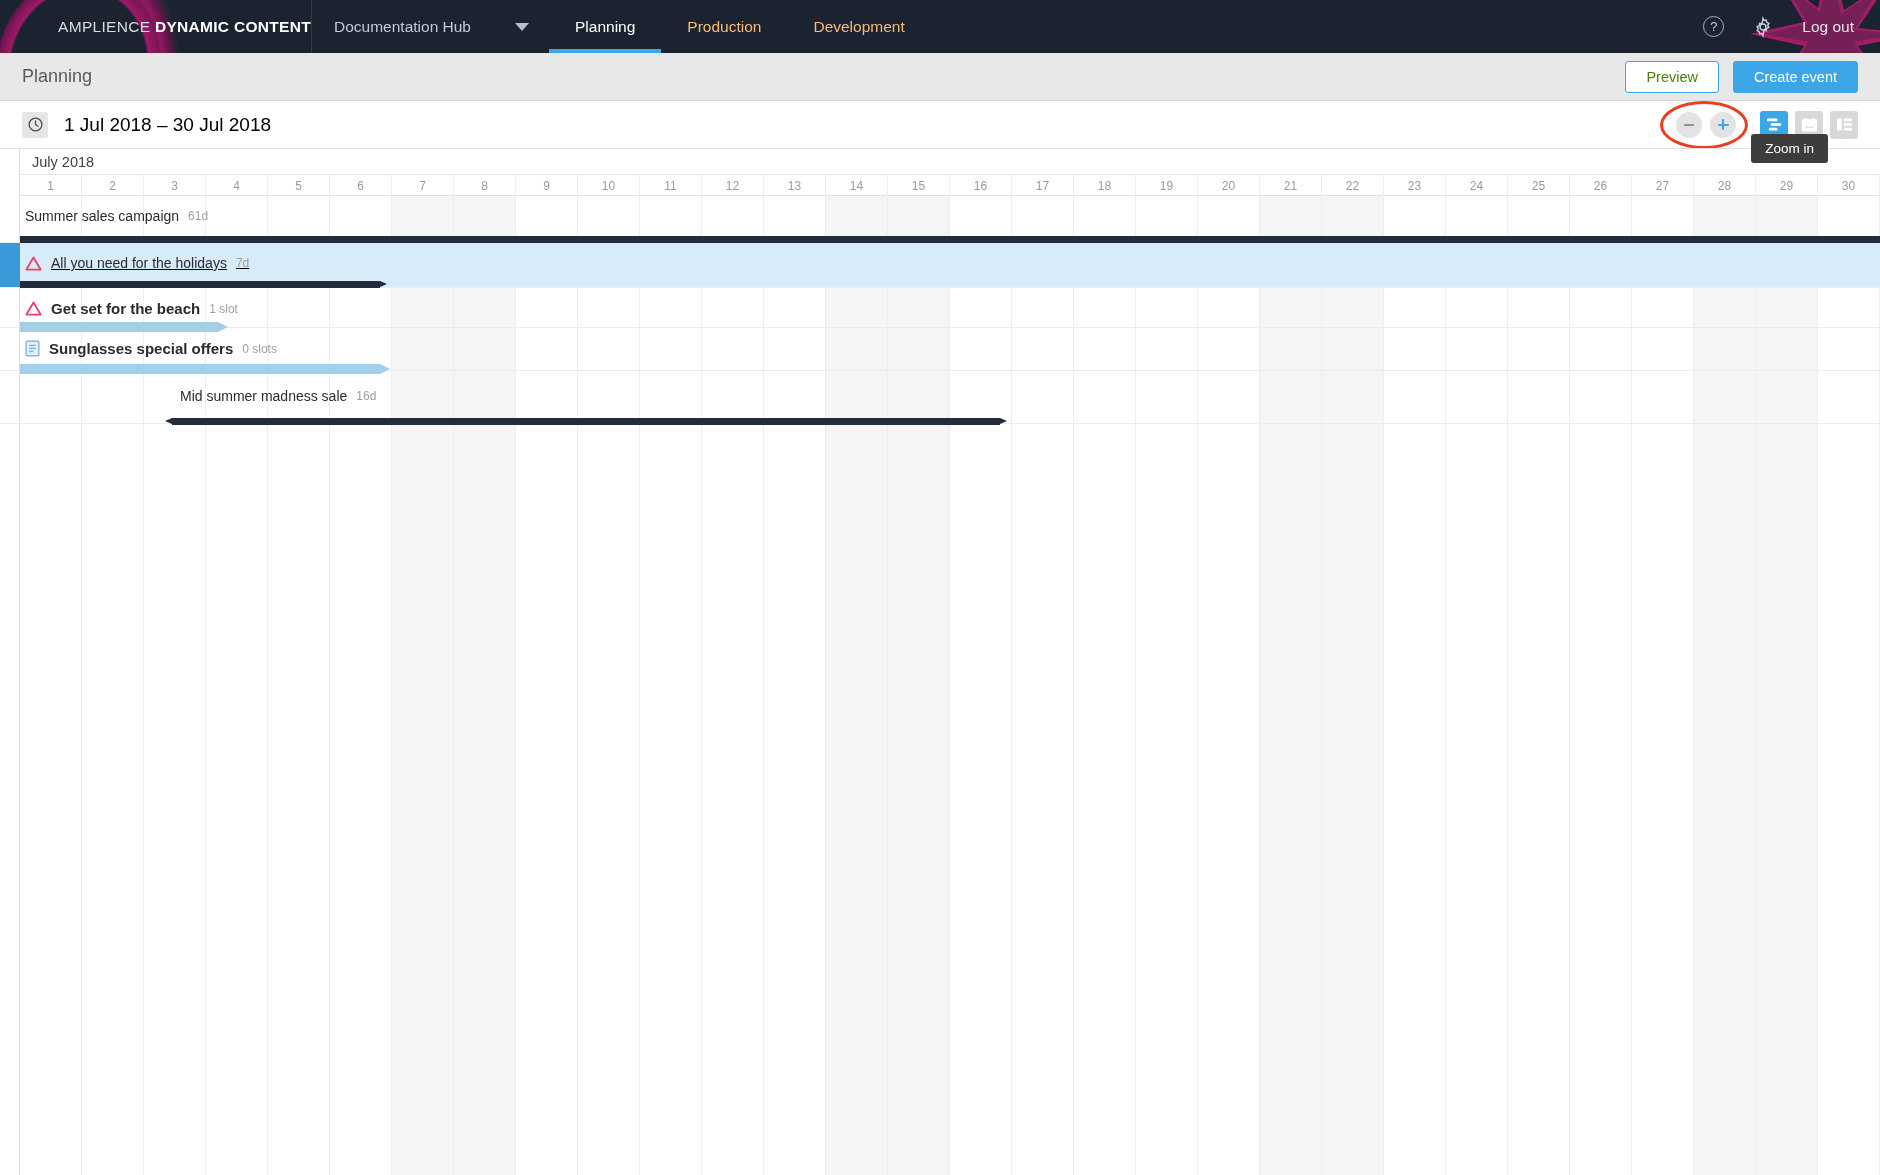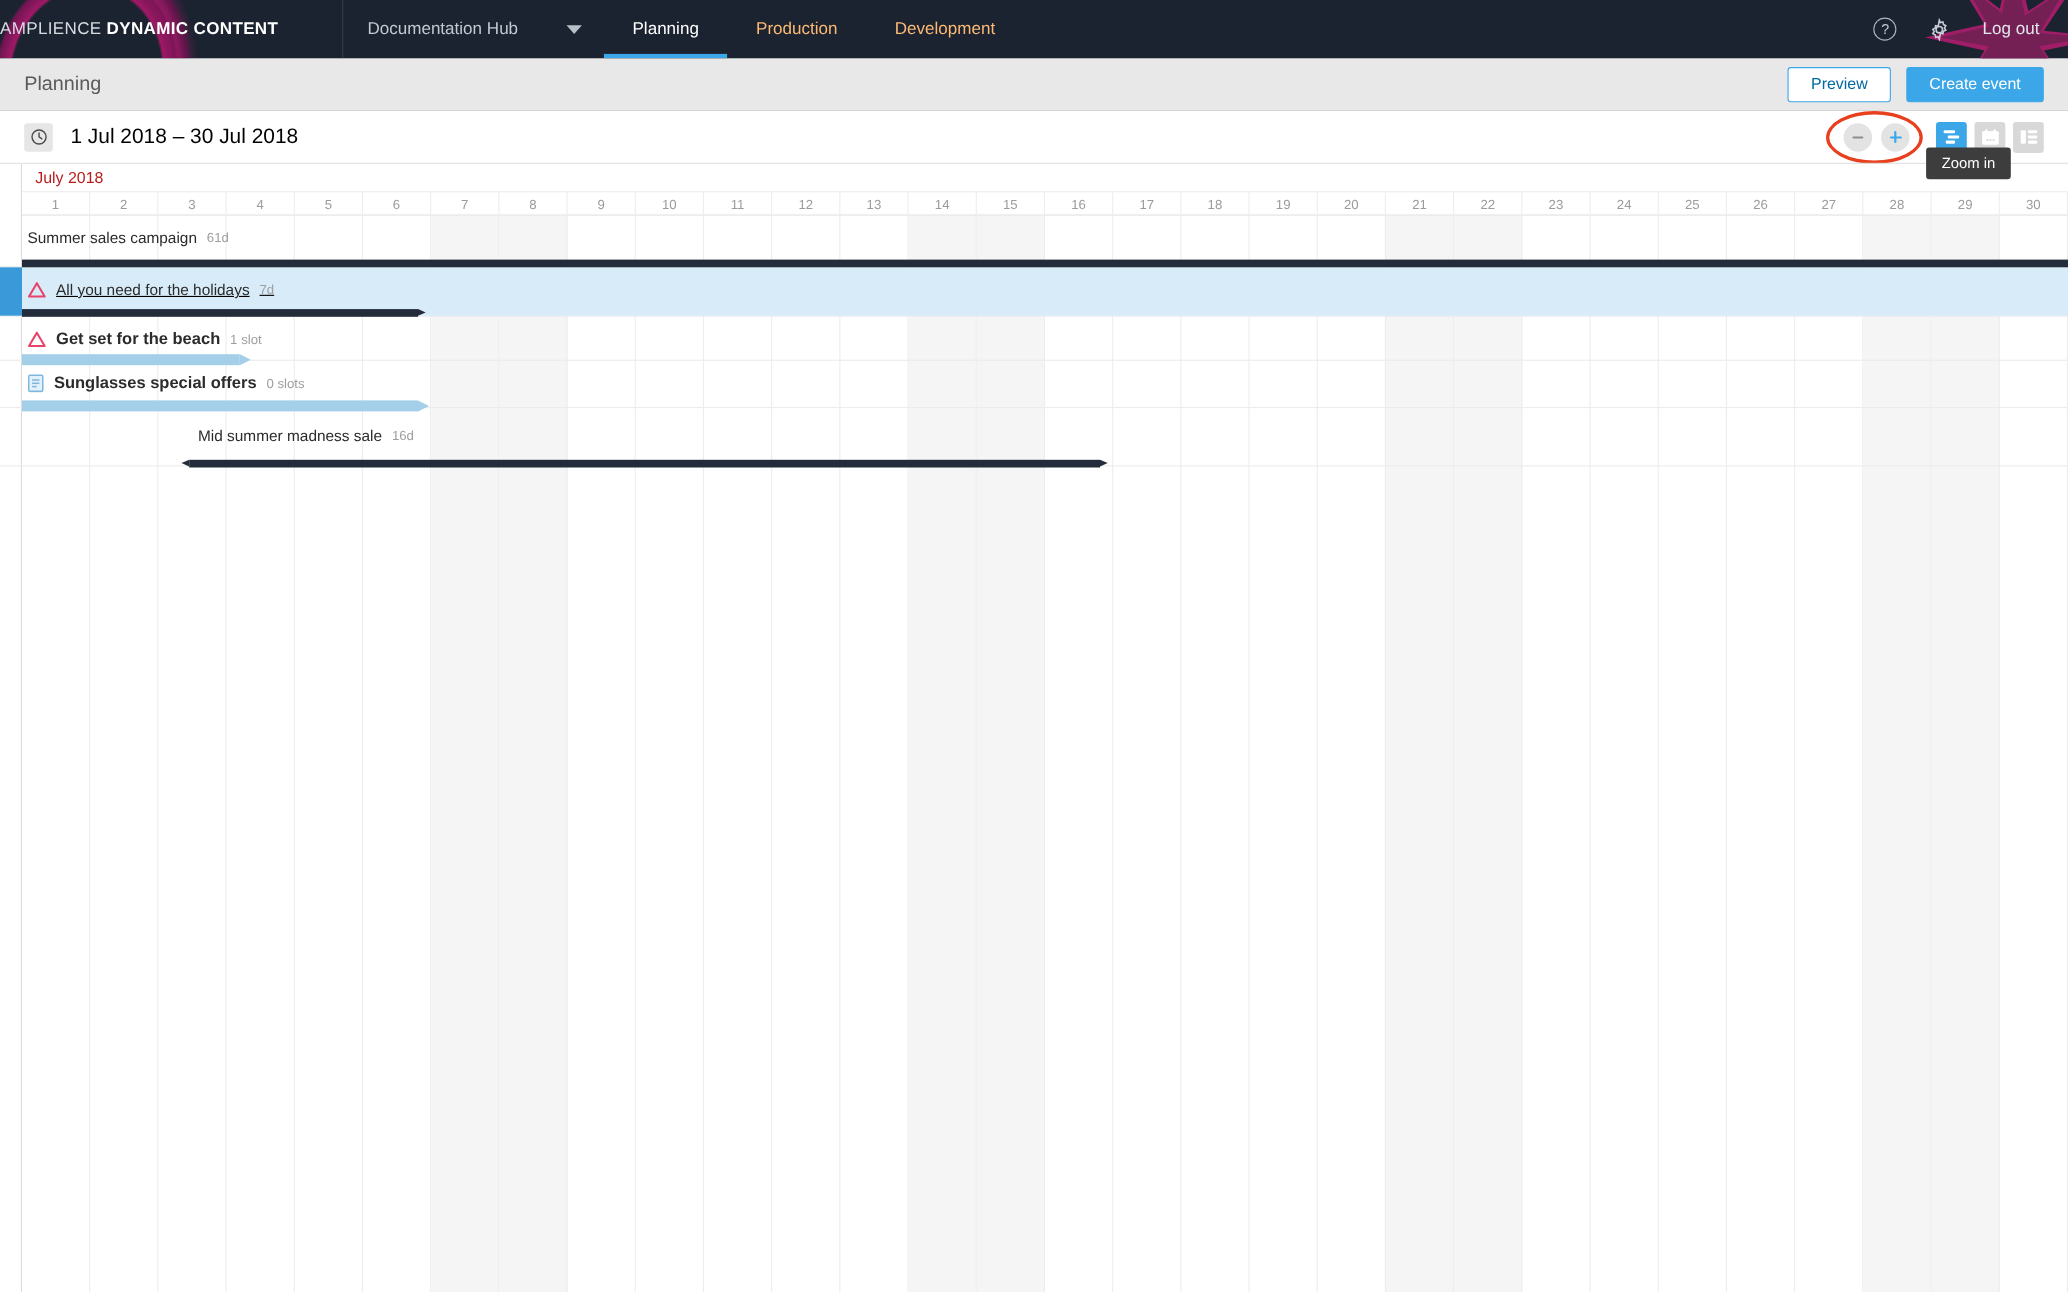--- a/index.html
+++ b/index.html
@@ -19,20 +19,21 @@
     align-items: stretch;
     overflow: hidden;
   }
   .brand-wrap {
     position: relative;
     width: 312px;
     display: flex;
     align-items: center;
     border-right: 1px solid #333c49;
     overflow: hidden;
+    justify-content: flex-end;
   }
   .brand-swoosh {
     position: absolute;
     left: -90px; top: -120px;
     width: 300px; height: 260px;
     background:
       radial-gradient(ellipse 130px 150px at 60% 70%, rgba(167,24,105,0.0) 52%, rgba(167,24,105,0.95) 54%, rgba(120,20,85,0.9) 62%, rgba(167,24,105,0.0) 64%),
       radial-gradient(ellipse 160px 180px at 55% 72%, rgba(150,22,98,0.0) 56%, rgba(185,30,115,0.85) 58%, rgba(100,18,75,0.8) 67%, rgba(150,22,98,0.0) 69%),
       radial-gradient(ellipse 190px 210px at 50% 74%, rgba(120,20,85,0.0) 58%, rgba(140,24,95,0.7) 61%, rgba(120,20,85,0.0) 70%);
     transform: rotate(12deg);
@@ -104,21 +105,21 @@
     padding: 0 22px;
   }
   .page-title { font-size: 18px; color: #5a5a5a; font-weight: normal; }
   .subheader-actions { margin-left: auto; display: flex; gap: 14px; }
   .btn {
     height: 32px; padding: 0 20px;
     border-radius: 3px; font-size: 14.5px;
     display: flex; align-items: center; justify-content: center;
     cursor: pointer; white-space: nowrap;
   }
-  .btn-outline { background: #ffffff; border: 1px solid #3ba7e8; color: #0369a1; }
+  .btn-outline { background: #ffffff; border: 1px solid #3ba7e8; color: #4d7c0f; }
   .btn-primary { background: #3ba7e8; border: 1px solid #3ba7e8; color: #ffffff; }
 
   
   .toolbar {
     height: 47px;
     background: #ffffff;
     display: flex; align-items: center;
     padding: 0 22px 0 22px;
     position: relative;
   }
@@ -198,21 +199,21 @@
   }
   .daycol.weekend { background: #f5f5f5; }
 
   .month-row {
     position: absolute; left: 20px; right: 0; top: 0;
     height: 26px;
     background: #ffffff;
     border-bottom: 1px solid #e6e6e6;
     display: flex; align-items: center;
     padding-left: 12px;
-    font-size: 14.5px; color: #b91c1c;
+    font-size: 14.5px; color: #404040;
     z-index: 10;
   }
   .day-row {
     position: absolute; left: 20px; right: 0; top: 26px;
     height: 21px;
     background: #ffffff;
     border-bottom: 1px solid #e2e2e2;
     z-index: 10;
   }
   .day-cell {

